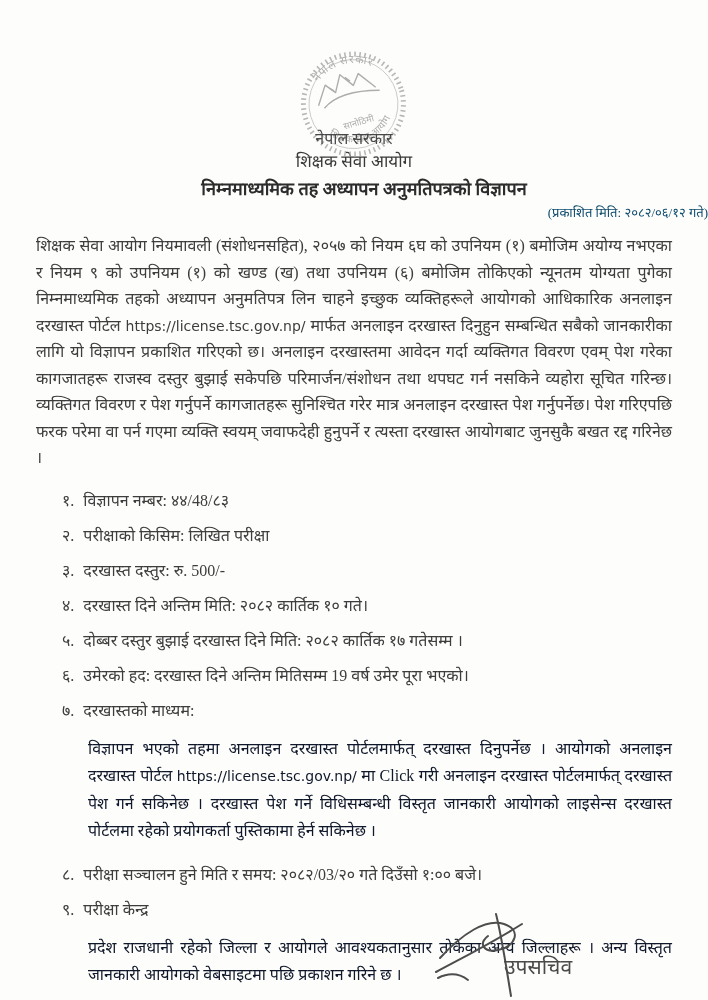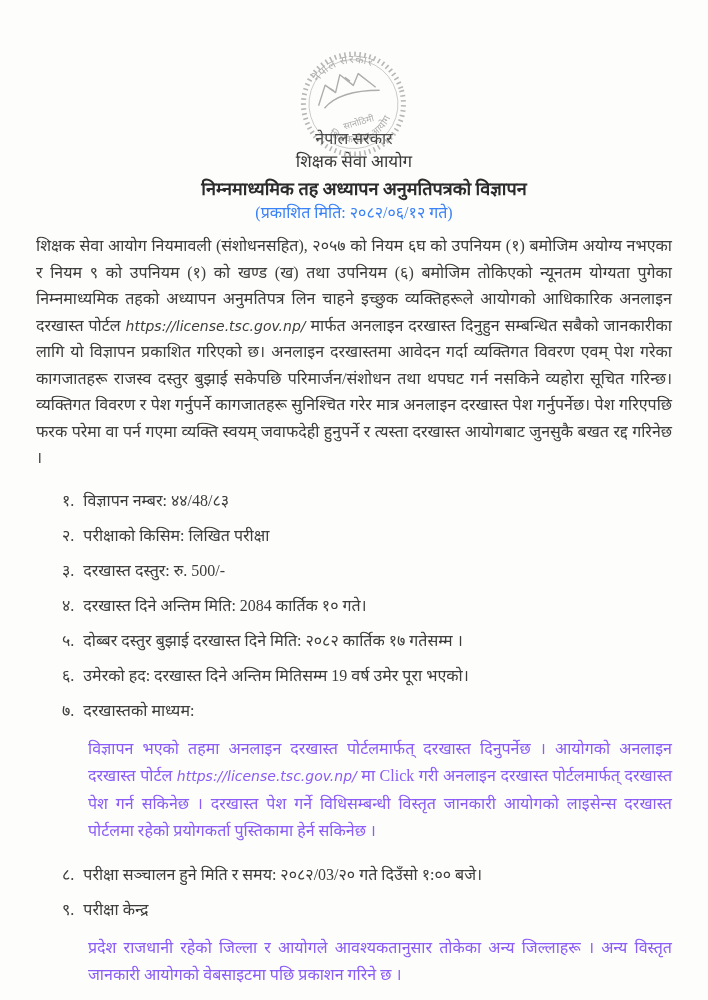--- a/index.html
+++ b/index.html
@@ -19,39 +19,39 @@
   .org-line1 {
     margin-top: -36px; position: relative; z-index: 2;
     font-size: 16px; line-height: 22px; color: #474747;
   }
   .org-line2 { font-size: 17px; line-height: 23px; color: #3a3a3a; }
   .doc-title {
     font-size: 18px; line-height: 26px; font-weight: bold; color: #2c2c2c;
     margin-top: 3px;
     margin-left: 20px;
   }
-  .pub-date { font-size: 16px; line-height: 22px; color: #3b82f6; }
+  .pub-date { font-size: 13px; line-height: 22px; color: #0c4a6e; text-align: right; }
 
   
   .intro {
     margin: 9px 36px 0 36px;
     font-size: 16px; line-height: 26.5px;
     text-align: justify; color: #3d3d3d;
   }
-  .url-text { font-family: "DejaVu Sans", "Liberation Sans", sans-serif; font-size: 14px; font-style: italic; }
+  .url-text { font-family: "DejaVu Sans", "Liberation Sans", sans-serif; font-size: 14px; }
 
   
   .list { margin: 18px 36px 0 62px; }
   .list-item { display: flex; gap: 9px; font-size: 16px; line-height: 22px; margin-bottom: 13px; }
   .item-num { flex: 0 0 auto; }
   .item-text { flex: 1 1 auto; }
   .item-para {
     margin: 1px 0 20px 26px;
     font-size: 16px; line-height: 27px;
-    text-align: justify; color: #8b5cf6;
+    text-align: justify; color: #0f172a;
   }
 
   
   .signature { position: absolute; left: 428px; top: 908px; width: 180px; height: 92px; }
 
   .seal-svg text { fill: #9a9a9a; }
   .sig-title { font-size: 21px; fill: #4a4a4a; font-family: "Liberation Serif", "DejaVu Serif", serif; }
 </style>
 </head>
 <body>
@@ -108,21 +108,21 @@
       <span class="item-text">परीक्षाको किसिम: लिखित परीक्षा</span>
     </div>
 
     <div class="list-item">
       <span class="item-num">३.</span>
       <span class="item-text">दरखास्त दस्तुर: रु. 500/-</span>
     </div>
 
     <div class="list-item">
       <span class="item-num">४.</span>
-      <span class="item-text">दरखास्त दिने अन्तिम मिति: 2084 कार्तिक १० गते।</span>
+      <span class="item-text">दरखास्त दिने अन्तिम मिति: २०८२ कार्तिक १० गते।</span>
     </div>
 
     <div class="list-item">
       <span class="item-num">५.</span>
       <span class="item-text">दोब्बर दस्तुर बुझाई दरखास्त दिने मिति: २०८२ कार्तिक १७ गतेसम्म ।</span>
     </div>
 
     <div class="list-item">
       <span class="item-num">६.</span>
       <span class="item-text">उमेरको हद: दरखास्त दिने अन्तिम मितिसम्म 19 वर्ष उमेर पूरा भएको।</span>
@@ -140,14 +140,25 @@
     </div>
 
     <div class="list-item">
       <span class="item-num">९.</span>
       <span class="item-text">परीक्षा केन्द्र</span>
     </div>
     <p class="item-para">प्रदेश राजधानी रहेको जिल्ला र आयोगले आवश्यकतानुसार तोकेका अन्य जिल्लाहरू ।  अन्य विस्तृत जानकारी आयोगको वेबसाइटमा पछि प्रकाशन गरिने छ ।</p>
 
   </div>
 
+  <div class="signature">
+    <svg width="180" height="92" viewBox="0 0 180 92">
+      <g fill="none" stroke="#4d4d4d" stroke-width="2" stroke-linecap="round">
+        <path d="M12,50 C34,26 58,10 76,16 C94,22 88,38 70,42 C56,45 50,36 60,28"></path>
+        <path d="M8,64 C34,50 62,36 94,16"></path>
+        <path d="M10,70 C22,64 32,66 40,72"></path>
+        <path d="M68,6 C74,30 78,58 83,88"></path>
+      </g>
+      <text x="76" y="66" class="sig-title">उपसचिव</text>
+    </svg>
+  </div>
 
 </div>
 
 </body></html>

